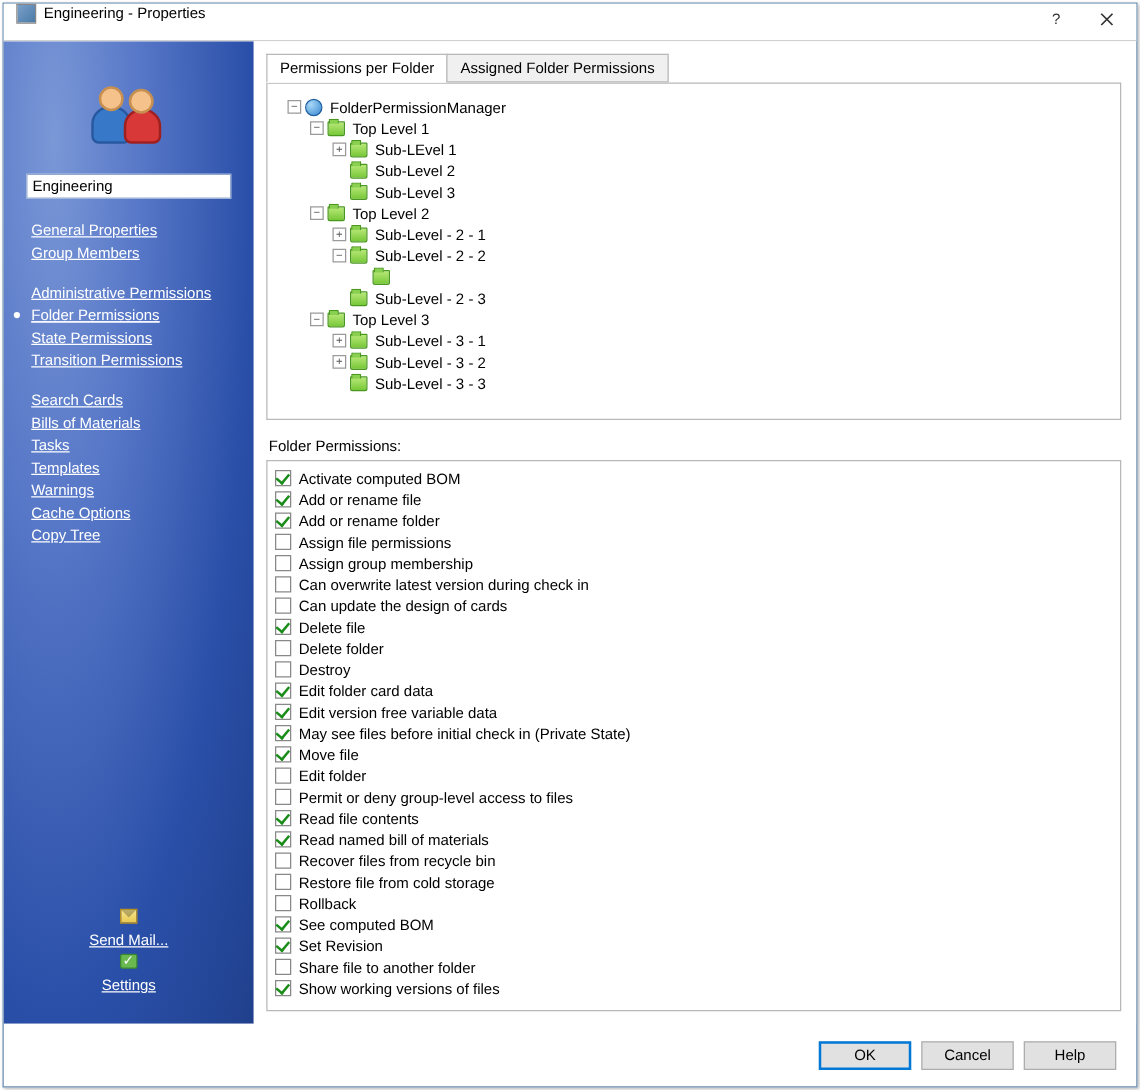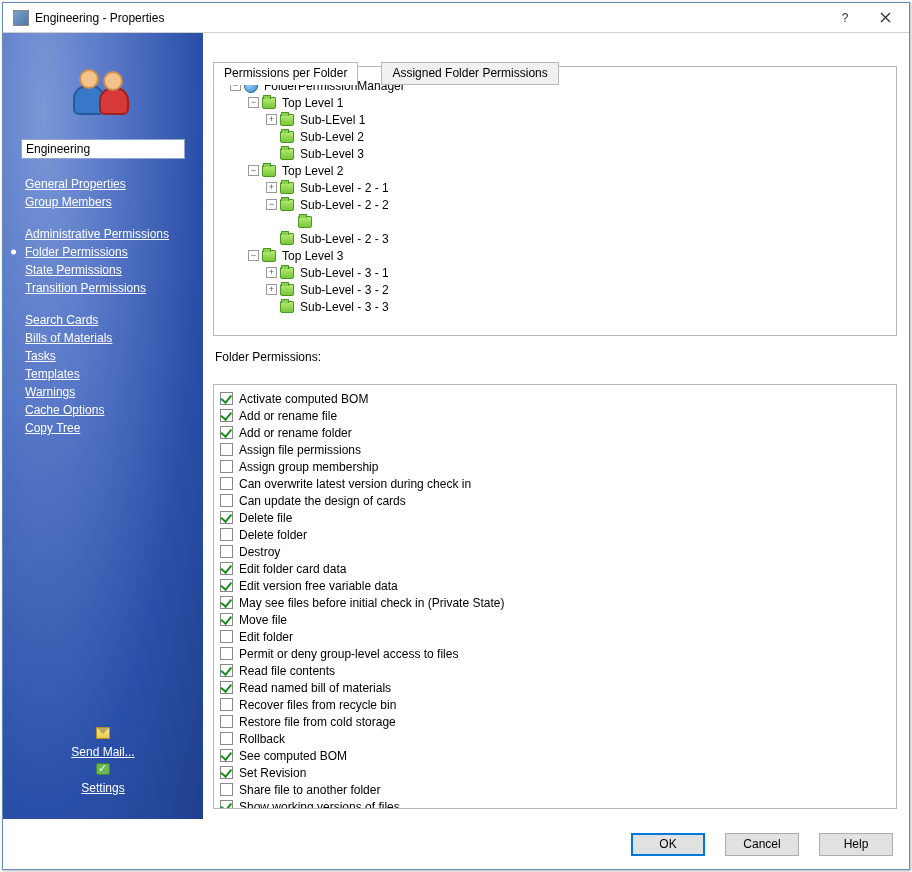--- a/index.html
+++ b/index.html
@@ -15,21 +15,21 @@
     border: 1px solid #688caf;
     background: #fff;
     display: flex; flex-direction: column;
     margin: 2px;
     box-shadow: 1px 1px 3px rgba(0,0,0,0.3);
   }
   .titlebar {
     height: 30px;
     background: #fff;
     border-bottom: 1px solid #d0d0d0;
-    display: flex; align-items: center;
+    display: flex; align-items: flex-start;
     padding: 0 4px;
   }
   .titlebar .sysicon {
     width: 16px; height: 16px;
     background: linear-gradient(135deg,#7aa0c8,#4a7aa8);
     margin: 0 6px;
     border: 1px solid #888;
   }
   .titlebar .title { flex: 1; }
   .titlebar .winbtn {
@@ -84,21 +84,21 @@
   .mail-icon { background: linear-gradient(#f8e890,#e8c850); border:1px solid #b89020; position:relative; }
   .mail-icon::after { content:''; position:absolute; left:0; top:0; border-left:6px solid transparent; border-right:6px solid transparent; border-top:6px solid rgba(0,0,0,0.25); width:0; }
   .gear-icon { background:#6ab850; border:1px solid #3a8830; border-radius:2px; position:relative; }
   .gear-icon::after{ content:'✓'; color:#fff; position:absolute; left:1px; top:-2px; font-size:11px; }
 
   .main {
     flex:1; display:flex; flex-direction:column;
     padding: 10px 12px 10px 10px;
     background:#fff;
   }
-  .tabs { display:flex; position:relative; top:19px; z-index:2;gap:24px; }
+  .tabs { display:flex; position:relative; top:0; z-index:2; }
   .tab {
     padding: 3px 10px 4px;
     border:1px solid #b8b8b8;
     background:#f0f0f0;
     font-size:12px;
     margin-right:-1px;
     cursor:pointer;
   }
   .tab.active { background:#fff; border-bottom:1px solid #fff; }
   .pane {
@@ -135,21 +135,20 @@
   }
   .tree-label { padding: 0 3px; }
   .tree-label.selected { background:#0a64c8; color:#fff; }
 
   .perm-header { margin: 14px 0 4px 2px; }
   .perm-pane {
     border:1px solid #b8b8b8;
     padding: 5px 6px;
     flex:1;
     overflow:auto;
-    margin-top:16px;
   }
   .perm-row {
     display:flex; align-items:center;
     height:17px;
   }
   .chk {
     width:13px; height:13px;
     border:1px solid #888;
     margin-right:6px;
     display:flex; align-items:center; justify-content:center;
@@ -158,21 +157,21 @@
   }
   .chk.checked::after {
     content:''; width:8px; height:5px;
     border-left:2px solid #1a8c1a; border-bottom:2px solid #1a8c1a;
     transform: rotate(-50deg) translate(0px,-1px);
   }
 
   .footer {
     height: 50px;
     display:flex; align-items:center; justify-content:flex-end;
-    gap: 20px;
+    gap: 8px;
     padding: 0 16px;
     border-top: 0px solid #d0d0d0;
   }
   .btn {
     min-width: 74px; height: 23px;
     border:1px solid #adadad;
     background:#e1e1e1;
     font-size:12px;
     cursor:pointer;
   }

